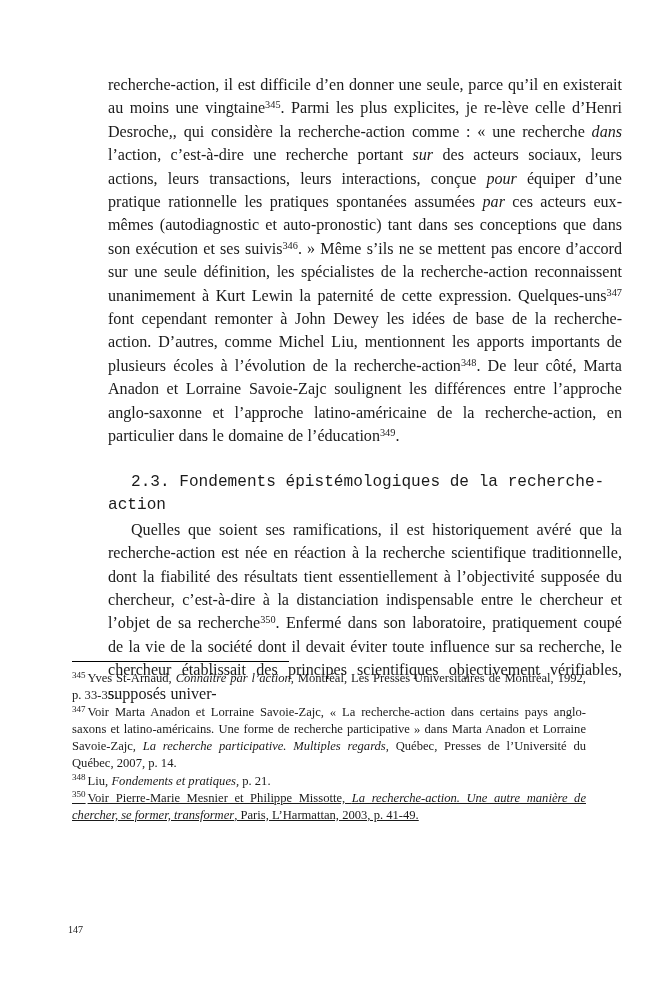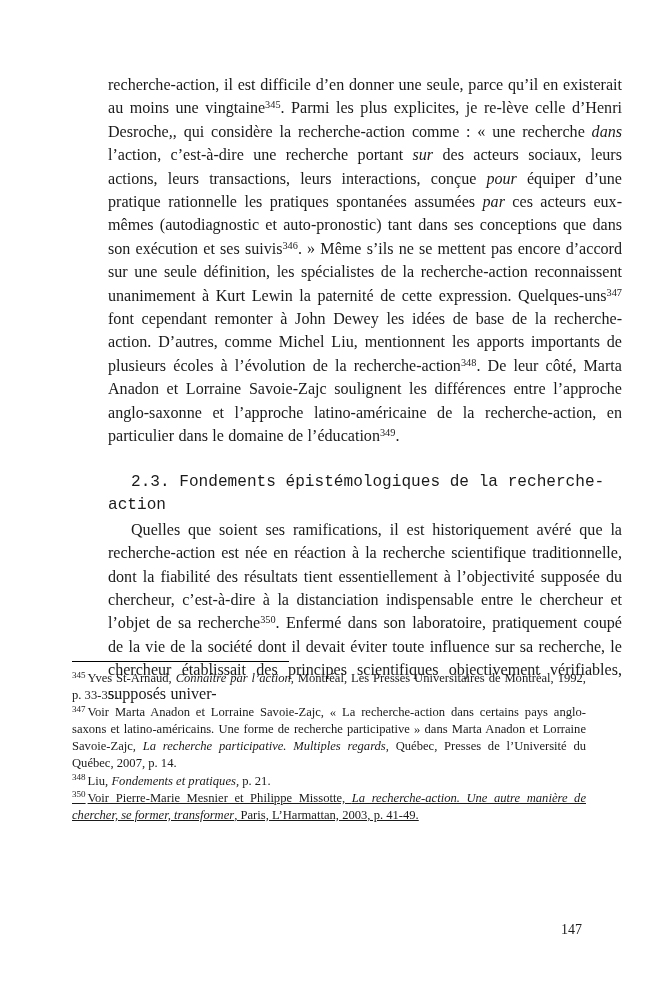--- a/index.html
+++ b/index.html
@@ -89,22 +89,22 @@
     margin-right: 2px;
   }
   .fn-item.wide { text-align: justify; text-decoration: underline; }
 
   
   .folio {
     position: absolute;
     left: 0;
     top: 920px;
     width: 514px;
-    text-align: right;
-    font-size: 14px;
+    text-align: left;
+    font-size: 10px;
     line-height: 20px;
   }
 </style>
 </head>
 <body>
 
 <div class="page">
 
   <div class="body-block">
 

